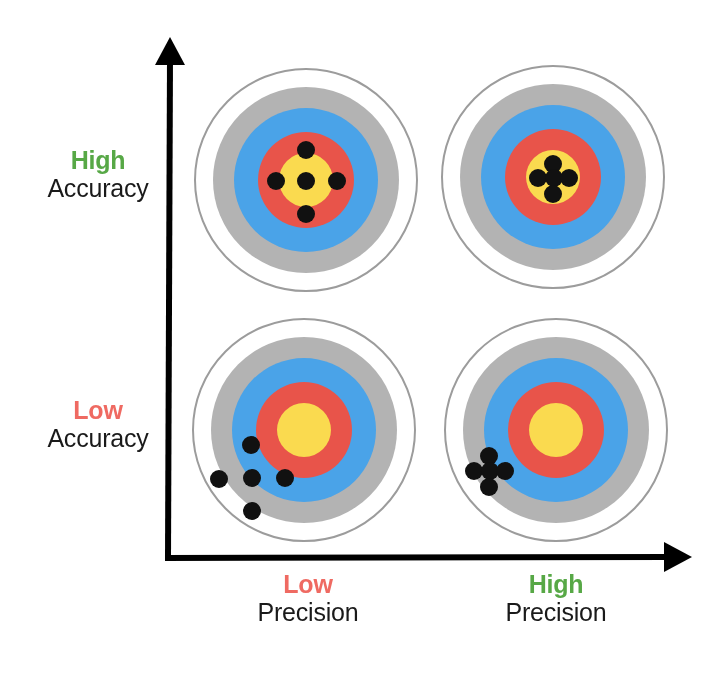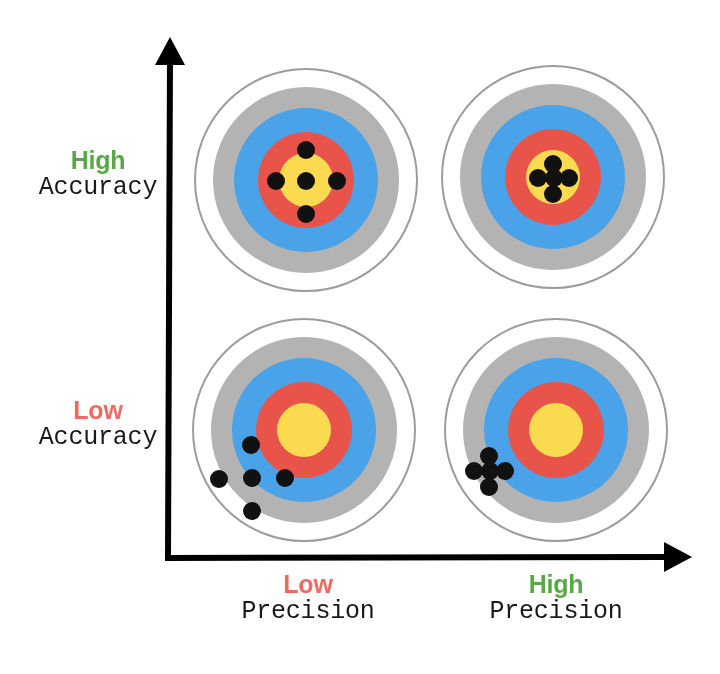--- a/index.html
+++ b/index.html
@@ -65,21 +65,20 @@
   .label-top {
     font-size: 25px;
     font-weight: bold;
     letter-spacing: -0.2px;
   }
   .label-bottom {
     font-size: 25px;
     font-weight: normal;
     color: #1a1a1a;
     letter-spacing: -0.2px;
-    font-family: Liberation Mono, monospace;
   }
   .label-high { color: #57a846; }
   .label-low  { color: #ef6a62; }
 
   .y-label { width: 160px; }
   .x-label { width: 200px; }
 </style>
 </head>
 <body>
 

